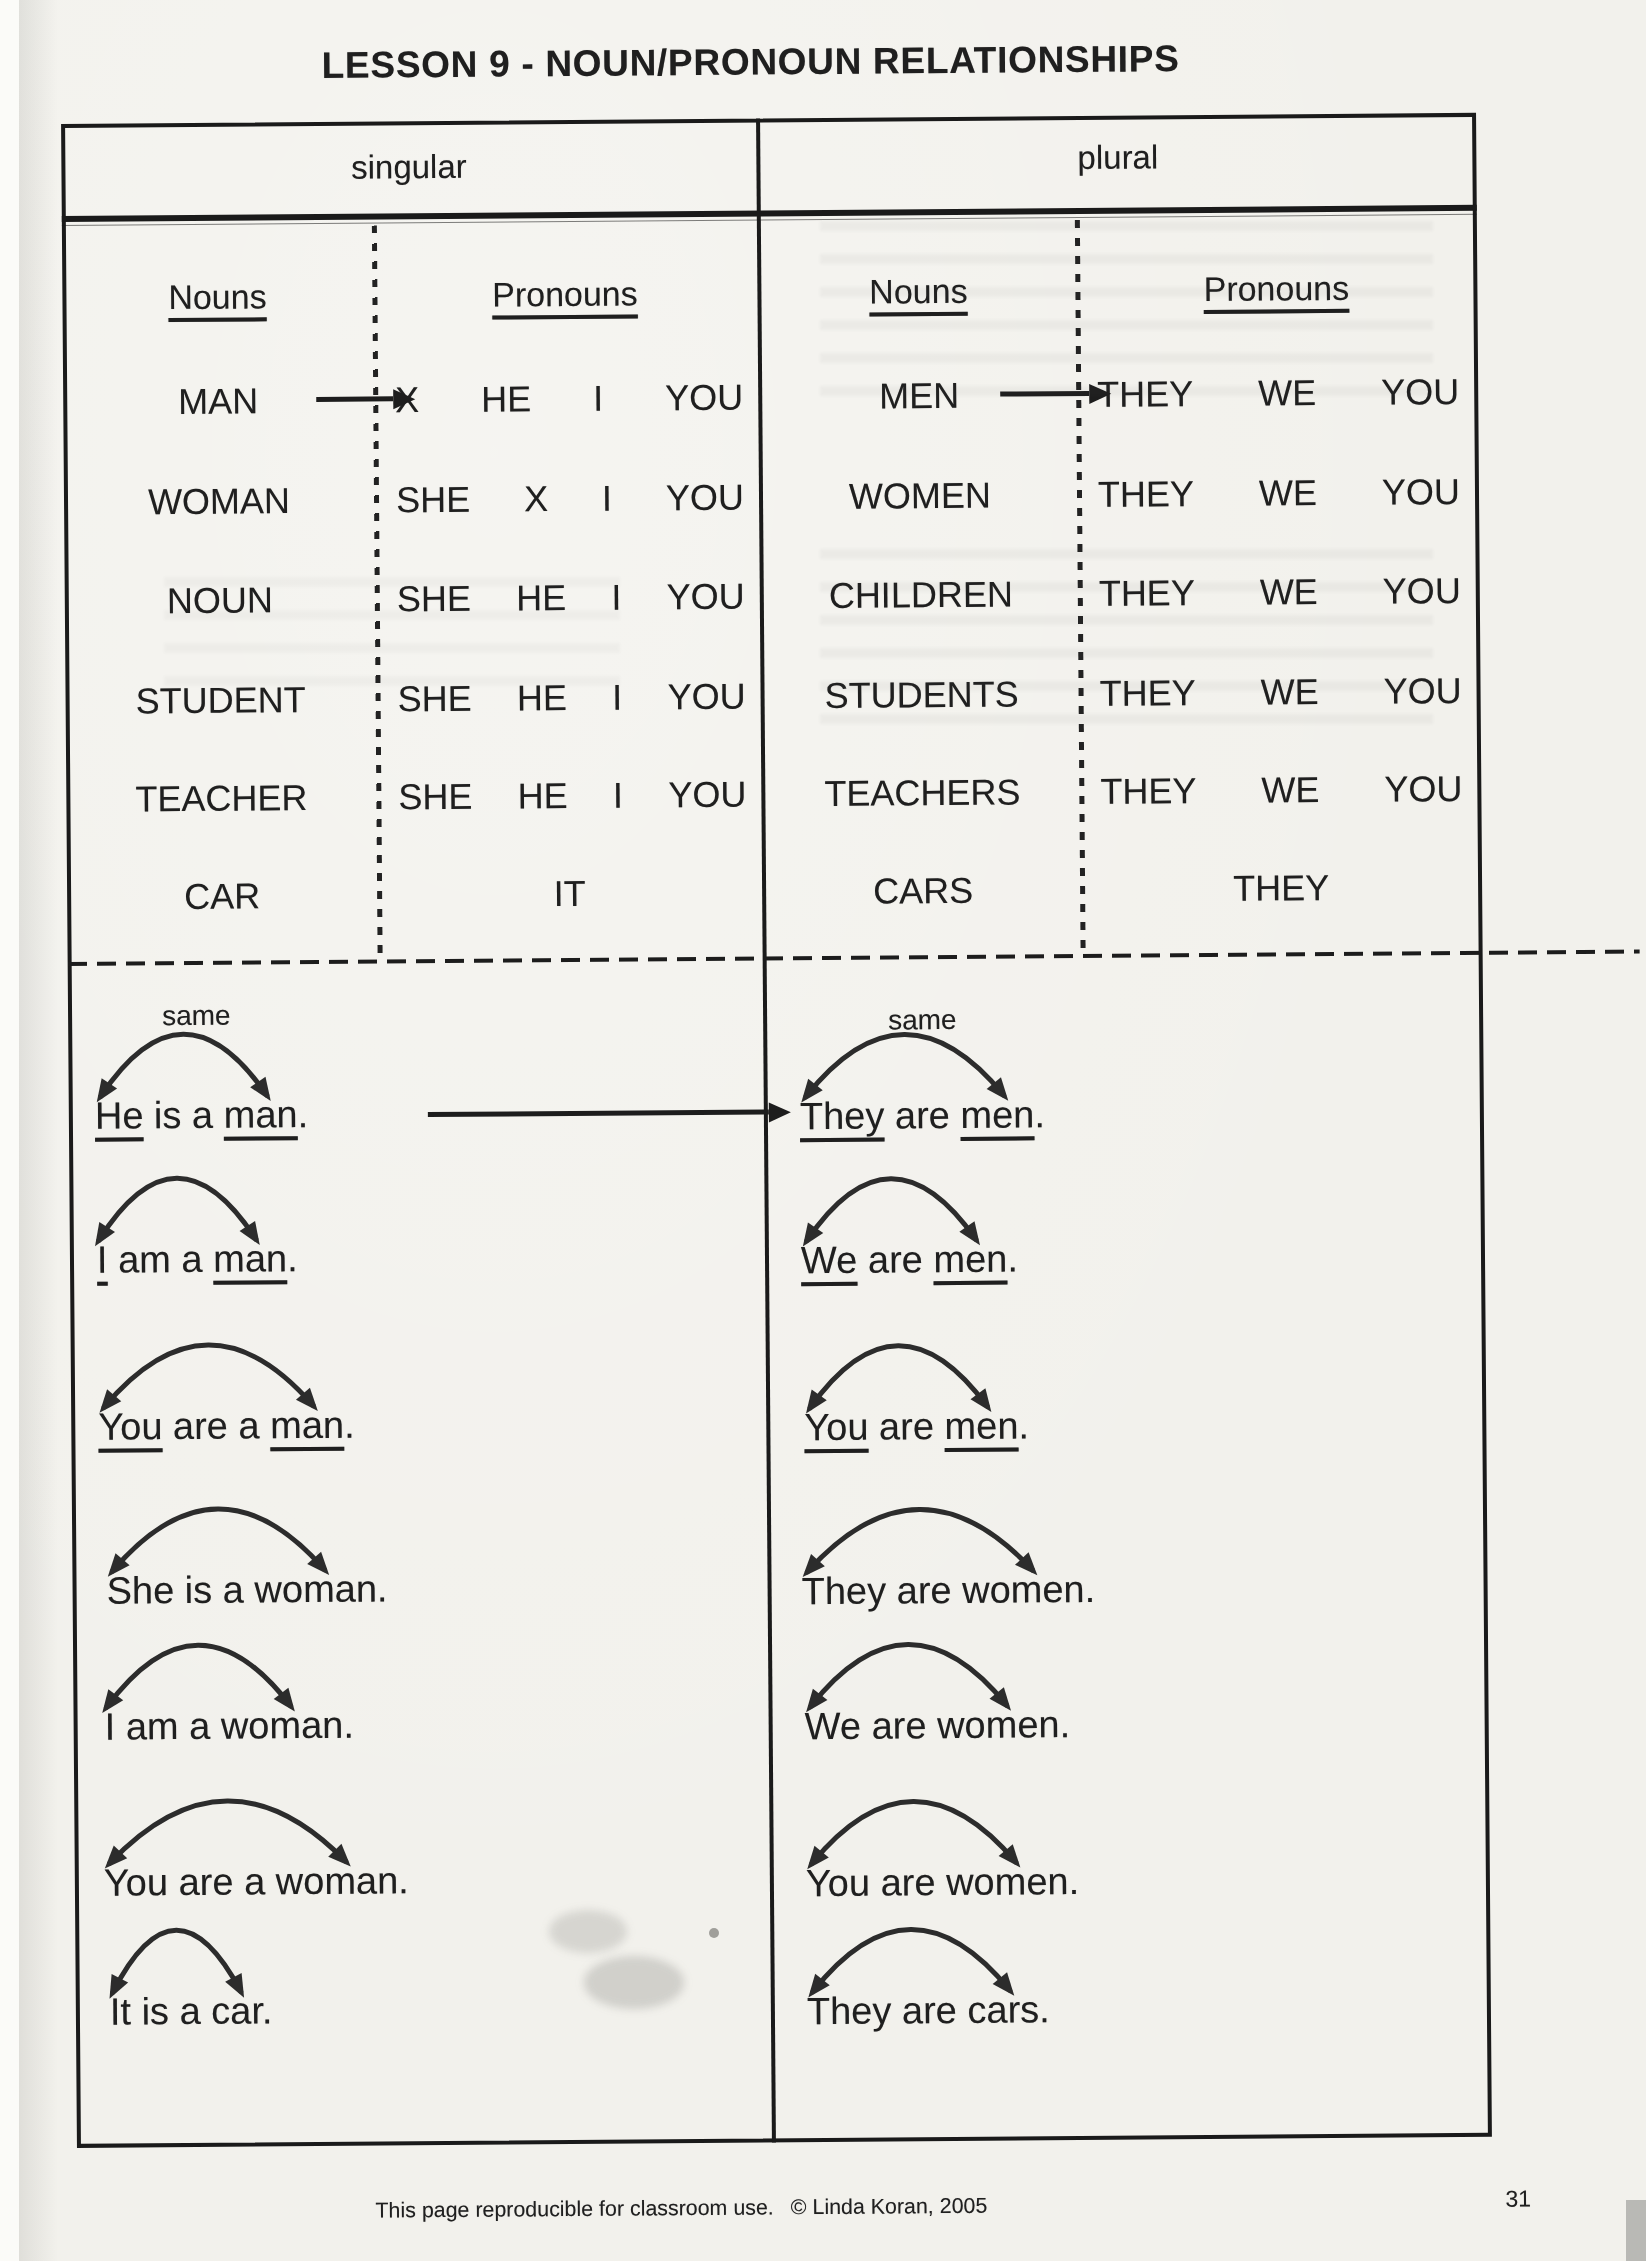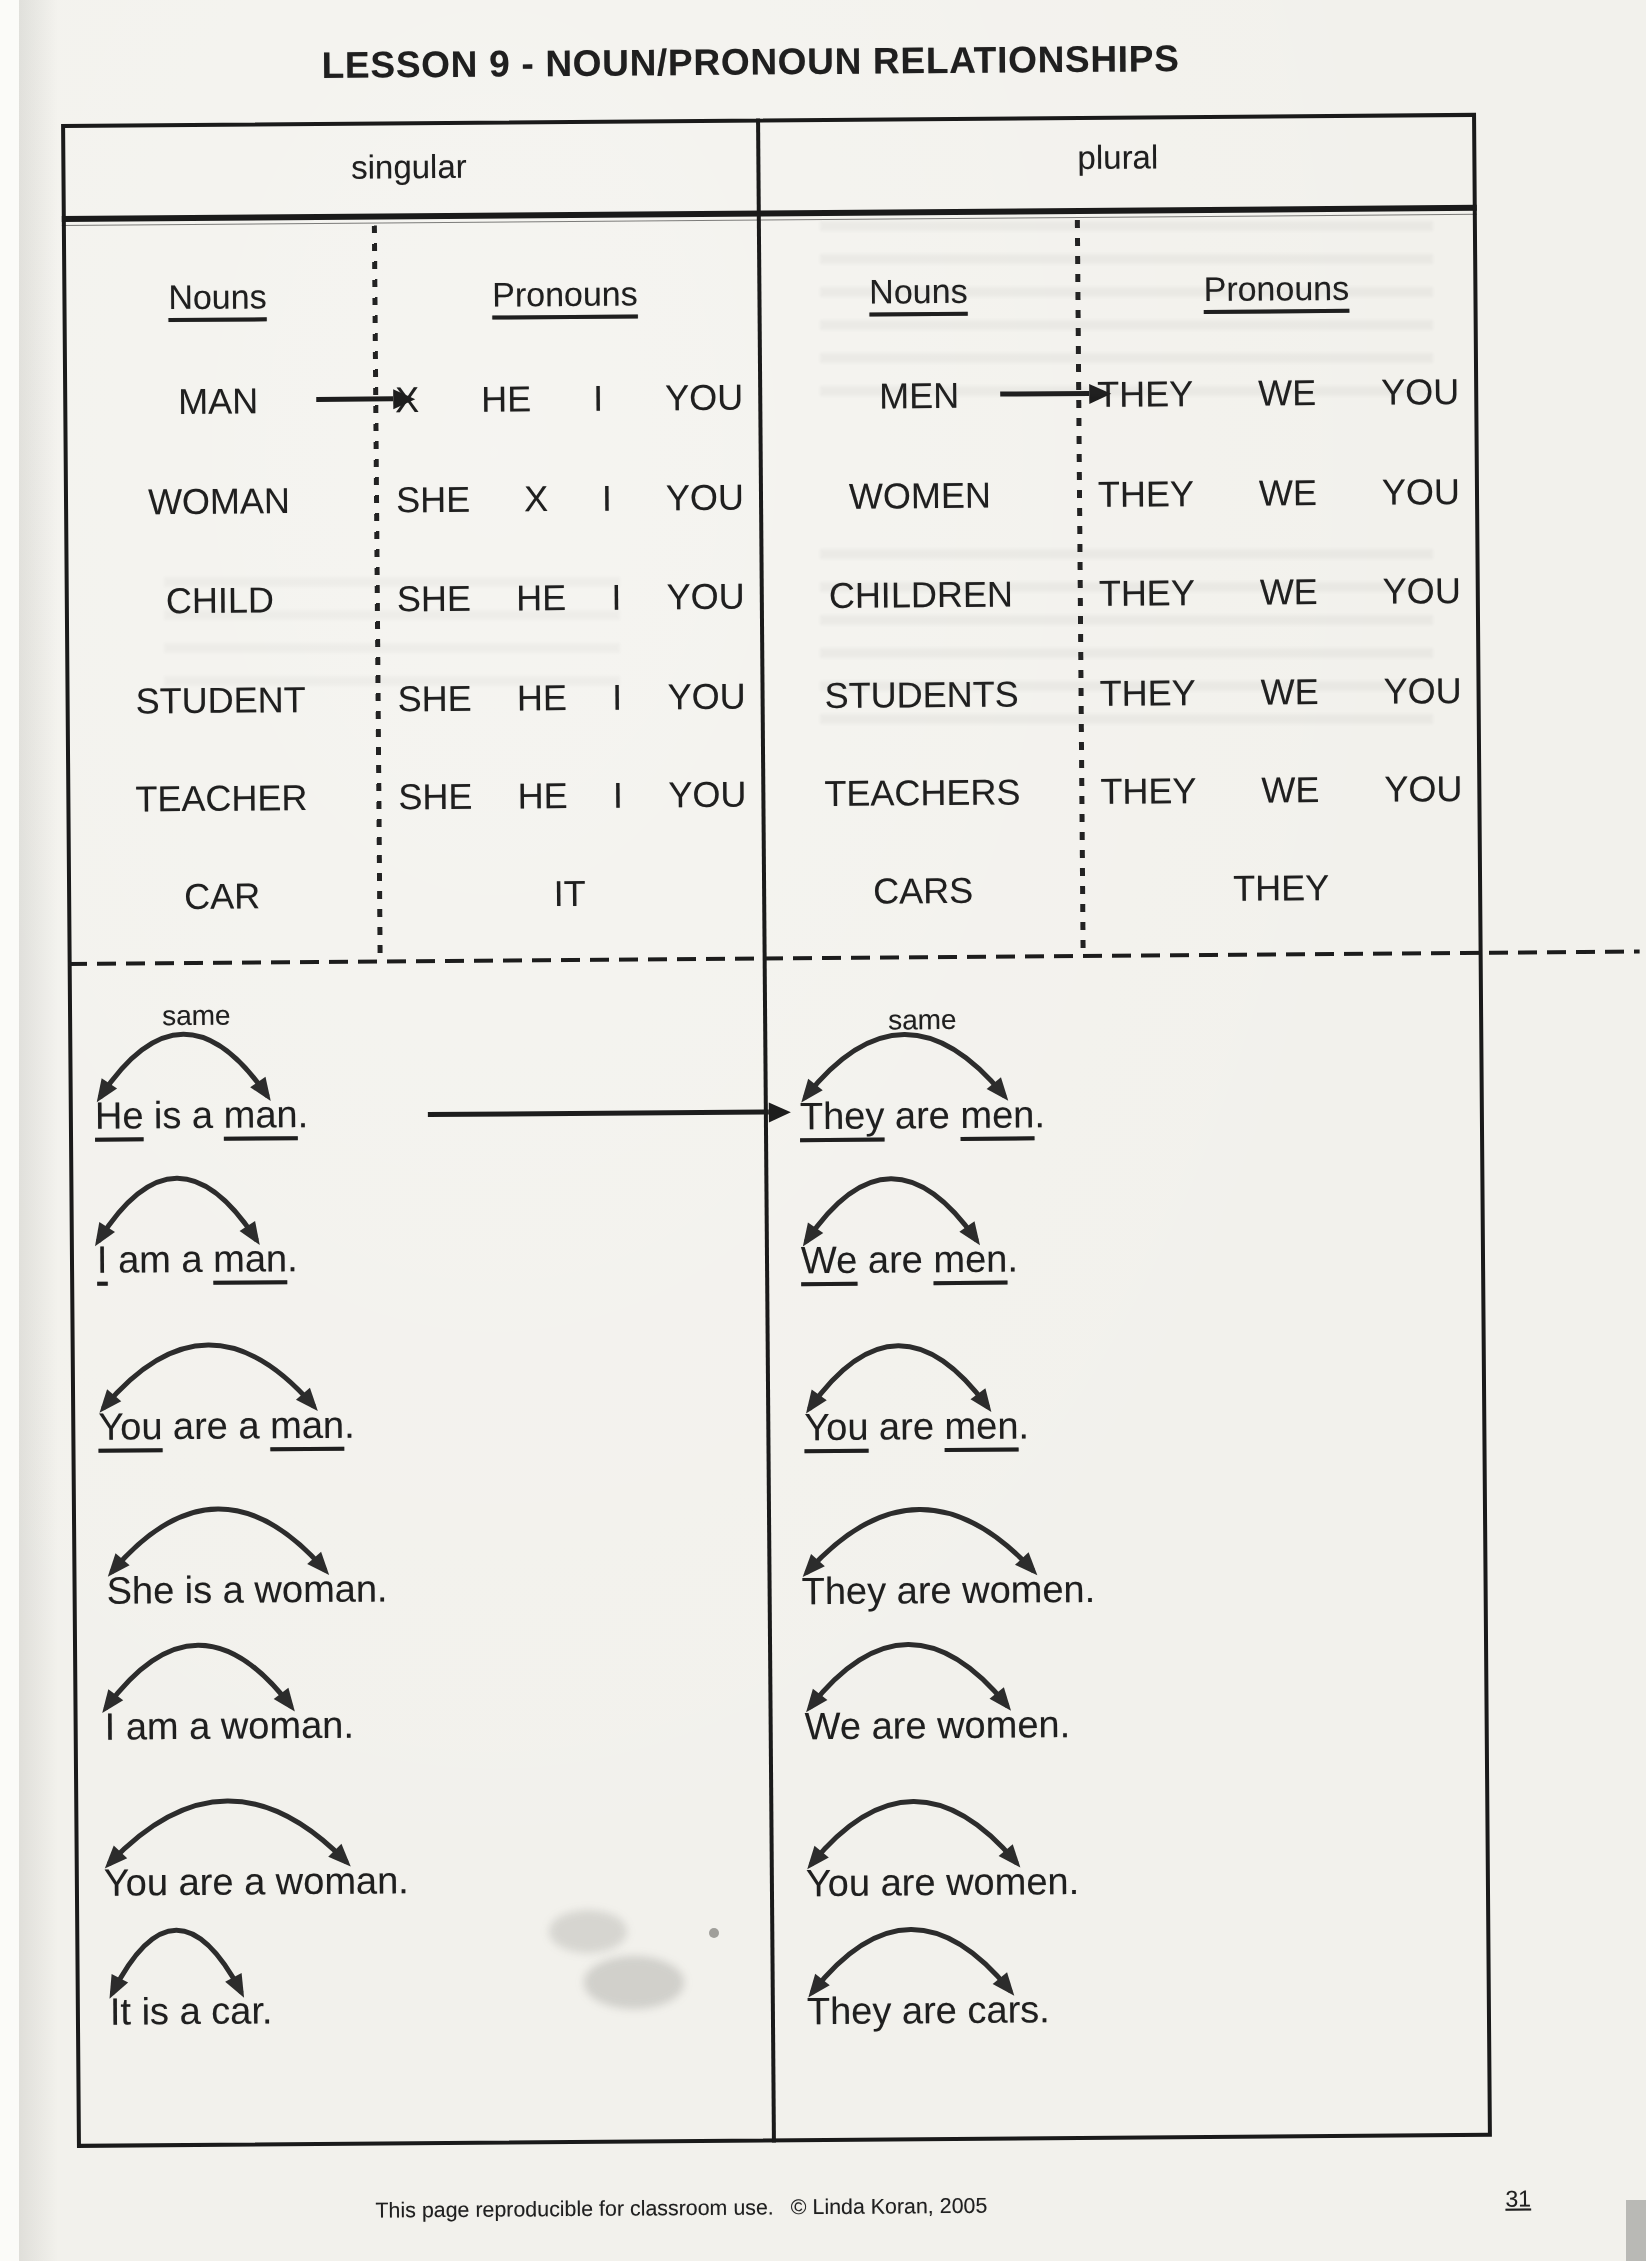--- a/index.html
+++ b/index.html
@@ -55,21 +55,21 @@
 
   .sent { position:absolute; font-size:38px; white-space:nowrap; }
   .sent .txt { position:relative; }
   .sent.und .w { text-decoration:underline; text-decoration-thickness:4.3px; text-underline-offset:8.6px; }
   .same { position:absolute; font-size:28px; }
   .same-l { left:68px;  top:-94px; }
   .same-r { left:89px; top:-90px; }
   .sent svg { overflow:visible; }
 
   .foot { position:absolute; left:367px; top:2195px; font-size:21.4px; display:flex; gap:17px; white-space:nowrap; }
-  .pgnum { position:absolute; left:1497px; top:2191px; font-size:23px;text-decoration:underline; }
+  .pgnum { position:absolute; left:1497px; top:2191px; font-size:23px; }
 
   
   .edge-left { position:absolute; left:0; top:0; width:18.5px; height:100%; background:#fbfbf8; }
   .edge-shadow { position:absolute; left:18.5px; top:0; width:39px; height:100%;
                  background:linear-gradient(90deg, rgba(110,110,105,.14), rgba(110,110,105,0)); }
   .corner-br { position:absolute; right:0; bottom:0; width:21.4px; height:61px; background:#b9b9b5; }
   .smudge { position:absolute; border-radius:50%; filter:blur(4.3px); }
   .smudge.a { left:549px; top:1910px; width:78px; height:43px; background:rgba(90,90,85,.18); }
   .smudge.b { left:584px; top:1956px; width:100px; height:53px; background:rgba(90,90,85,.22); }
   .smudge.c { left:709px; top:1928px; width:10px;  height:10px; background:rgba(60,60,55,.45); filter:blur(0.7px); }
@@ -118,21 +118,21 @@
         <span>WOMAN</span>
       </div>
     <div class="grow pron-l" style="top:470px">
       <span>SHE</span>
         <span>X</span>
         <span>I</span>
         <span>YOU</span>
     </div>
 
     <div class="grow noun-l" style="top:569px">
-        <span>CHILD</span>
+        <span>NOUN</span>
       </div>
     <div class="grow pron-l" style="top:569px">
       <span>SHE</span>
         <span>HE</span>
         <span>I</span>
         <span>YOU</span>
     </div>
 
     <div class="grow noun-l" style="top:669px">
         <span>STUDENT</span>

